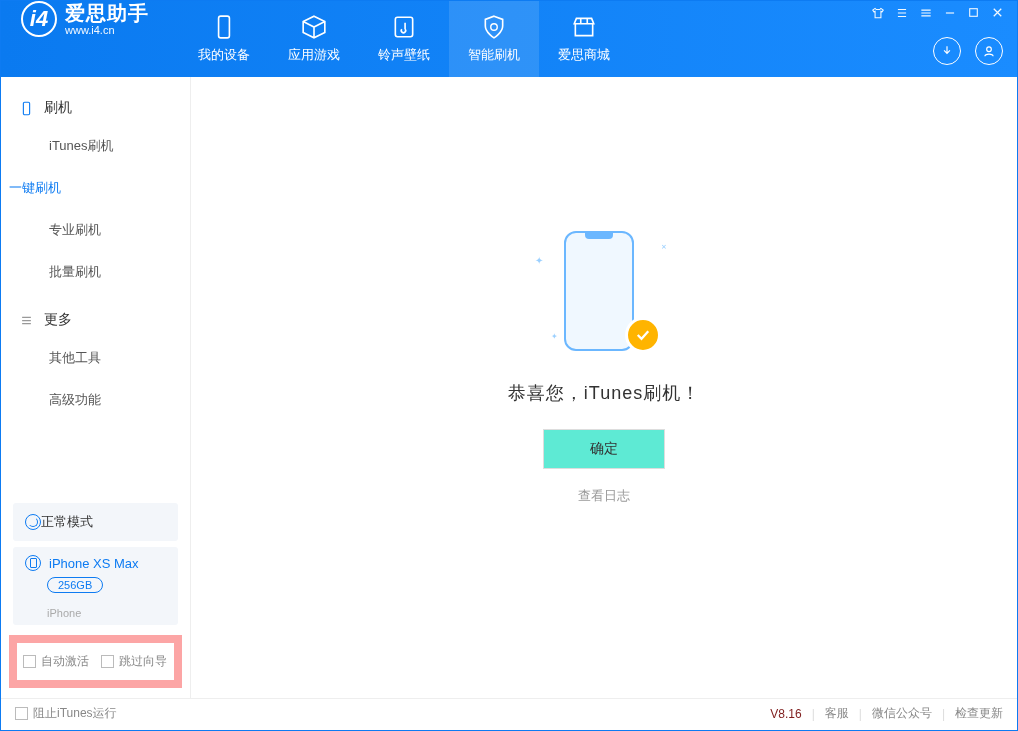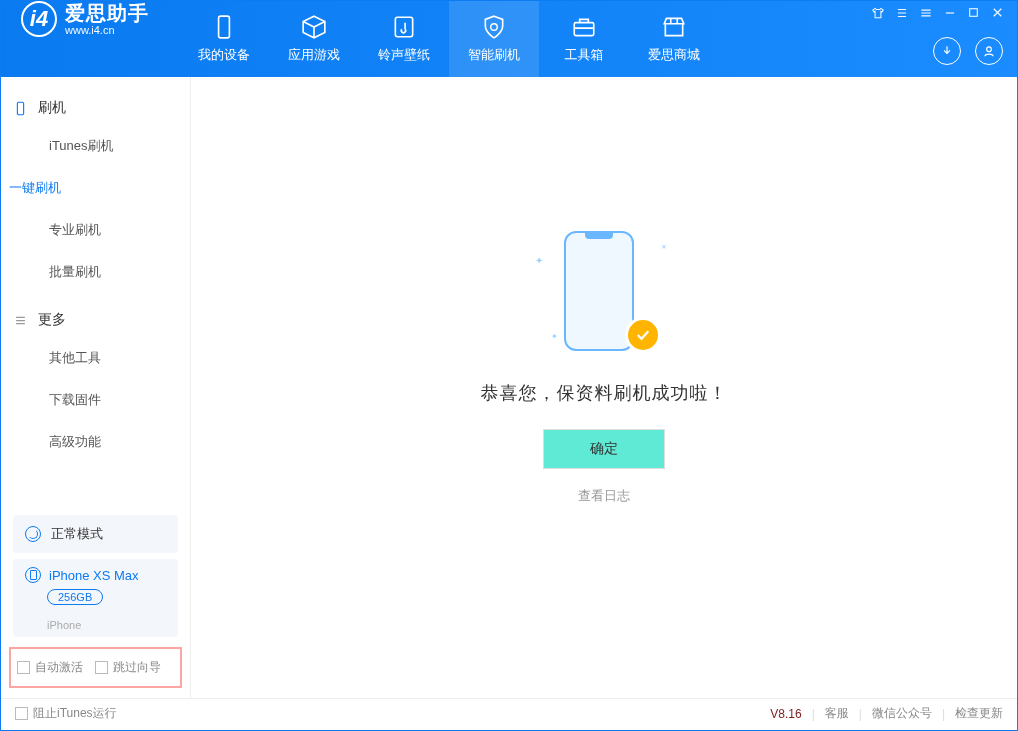--- a/index.html
+++ b/index.html
@@ -18,39 +18,39 @@
 .nav-tab-icon { width: 26px; height: 26px; display: flex; align-items: center; justify-content: center; }
 .nav-tab-icon svg { width: 26px; height: 26px; fill: #fff; stroke: #fff; }
 .win-controls { position: absolute; right: 12px; top: 0px; display: flex; gap: 10px; align-items: center; color: #fff; font-size: 13px; padding-top: 4px; }
 .win-icon { cursor: pointer; opacity: 0.95; }
 .header-circles { position: absolute; right: 14px; bottom: 12px; display: flex; gap: 14px; }
 .circle-btn { width: 28px; height: 28px; border: 1.8px solid #fff; border-radius: 50%; display: flex; align-items: center; justify-content: center; cursor: pointer; color: #fff; }
 
 .body-container { display: flex; height: 621px; }
 .sidebar { width: 190px; border-right: 1px solid #eee; display: flex; flex-direction: column; padding-top: 14px; }
 .side-section { margin-bottom: 10px; }
-.side-section-header { display: flex; align-items: center; gap: 10px; padding: 8px 12px; font-size: 14px; color: #333; font-weight: 500; }
+.side-section-header { display: flex; align-items: center; gap: 10px; padding: 8px 18px; font-size: 14px; color: #333; font-weight: 500; }
 .side-section-header svg { width: 15px; height: 15px; }
 .side-items { }
 .side-item { padding: 12px 18px 12px 48px; font-size: 13px; color: #555; cursor: pointer; }
 .side-item.active { color: #0d7bf2; padding-left: 8px; }
 
 .device-panel { margin-top: auto; padding: 0; }
-.device-block { background: #f3f6fa; margin: 6px 12px; padding: 10px 12px; border-radius: 3px; display: flex; align-items: center; gap: 10px; font-size: 13px; color: #333; }
+.device-block { background: #f3f6fa; margin: 6px 12px; padding: 10px 12px; border-radius: 3px; display: flex; align-items: center; font-size: 13px; color: #333; }
 .device-block-2 { background: #f3f6fa; margin: 0 12px; padding: 8px 12px 6px 12px; border-radius: 3px; }
 .device-name { color: #0d7bf2; font-size: 13px; font-weight: 500; }
 .device-name-row { display:flex; align-items:flex-end; gap:8px; margin-bottom:4px; }
 .capacity-badge { display: inline-block; border: 1px solid #0d7bf2; color: #0d7bf2; border-radius: 10px; font-size: 11px; padding: 1px 10px; margin: 2px 0 12px 22px; }
 .device-type { font-size: 11px; color: #aaa; margin-left: 22px; margin-top: 2px; }
 .round { width: 16px; height: 16px; border: 1.5px solid #0d7bf2; border-radius: 50%; display:inline-flex; align-items:center; justify-content:center; position:relative; }
 .round::before { content:''; width:8px; height:8px; border:1.5px solid #0d7bf2; border-radius:50%; border-top-color:transparent; border-left-color:transparent; }
 .phone-round { width:16px; height:16px; border:1.5px solid #0d7bf2; border-radius:50%; display:inline-flex; align-items:center; justify-content:center; }
 .phone-round::before { content:''; width:5px; height:8px; border:1.5px solid #0d7bf2; border-radius:1px; }
 
-.options-box { border: 2px solid #fca5a5; margin: 10px 8px 10px 8px; padding: 10px 6px; display: flex; gap: 12px; align-items: center; }
+.options-box { border: 8px solid #fca5a5; margin: 10px 8px 10px 8px; padding: 10px 6px; display: flex; gap: 12px; align-items: center; }
 .checkbox { width: 13px; height: 13px; border: 1px solid #bbb; display: inline-block; }
 .opt-label { font-size: 12px; color: #888; display: flex; align-items: center; gap: 5px; }
 
 .main-content { flex: 1; position: relative; display: flex; flex-direction: column; align-items: center; justify-content: center; }
 .illustration { width: 150px; height: 140px; position: relative; margin-bottom: 20px; margin-top: -50px; }
 .phone-shape { position: absolute; left: 35px; top: 10px; width: 70px; height: 120px; border: 2.5px solid #6bb7ff; border-radius: 12px; background: #f0f8ff; }
 .phone-notch { position:absolute; top:0; left:50%; transform:translateX(-50%); width:28px; height:6px; background:#6bb7ff; border-radius: 0 0 4px 4px; }
 .check-circle { position: absolute; right: 18px; bottom: 8px; width: 36px; height: 36px; background: #ffb400; border-radius: 50%; display: flex; align-items: center; justify-content: center; border:3px solid #fff; }
 .check-circle svg { width: 18px; height: 18px; stroke: #fff; fill: none; stroke-width: 3; }
 .sparkle { position: absolute; color: #9bd0ff; font-size: 10px; }
@@ -109,29 +109,20 @@
           <svg viewBox="0 0 24 24">
             <path d="M12 2 L20 5 L20 11 C20 17 12 22 12 22 C12 22 4 17 4 11 L4 5 Z" fill="none" stroke-width="1.5"></path>
             <path d="M9 12 a3 3 0 1 1 6 0 a3 3 0 1 1 -6 0" fill="none" stroke-width="1.3"></path>
           </svg>
         </span>
       <span>智能刷机</span>
     </div>
     <div class="nav-tab">
       <span class="nav-tab-icon">
           <svg viewBox="0 0 24 24">
-            <rect x="3" y="8" width="18" height="12" rx="1.5" fill="none" stroke-width="1.5"></rect>
-            <path d="M8 8 L8 5 L16 5 L16 8 M3 13 L21 13" fill="none" stroke-width="1.5"></path>
-          </svg>
-        </span>
-      <span>工具箱</span>
-    </div>
-    <div class="nav-tab">
-      <span class="nav-tab-icon">
-          <svg viewBox="0 0 24 24">
             <path d="M4 9 L20 9 L20 20 L4 20 Z M3 9 L21 9 L19 4 L5 4 Z M9 4 L9 9 M15 4 L15 9" fill="none" stroke-width="1.5"></path>
           </svg>
         </span>
       <span>爱思商城</span>
     </div>
   </div>
   <div class="win-controls">
     <span class="win-icon"><svg width="14" height="14" viewBox="0 0 24 24" fill="none" stroke="#fff" stroke-width="1.8">
           <path d="M7 4 L3 7 L5 10 L7 9 L7 20 L17 20 L17 9 L19 10 L21 7 L17 4 L15 6 L9 6 Z"></path>
         </svg></span>
@@ -184,21 +175,20 @@
     </div>
     <div class="side-section">
       <div class="side-section-header">
         <svg viewBox="0 0 24 24" fill="none" stroke="#999" stroke-width="2">
             <path d="M5 7 L19 7 M5 12 L19 12 M5 17 L19 17"></path>
           </svg>
         <span>更多</span>
       </div>
       <div class="side-items">
         <div class="side-item">其他工具</div>
-        <div class="side-item">下载固件</div>
         <div class="side-item">高级功能</div>
       </div>
     </div>
 
     <div class="device-panel">
       <div class="device-block">
         <span class="round"></span>
         <span>正常模式</span>
       </div>
       <div class="device-block-2">
@@ -229,21 +219,21 @@
       <div class="sparkle sp3">✦</div>
       <div class="phone-shape">
           <div class="phone-notch"></div>
         </div>
       <div class="check-circle">
           <svg viewBox="0 0 24 24">
             <path d="M5 12 L10 17 L19 7"></path>
           </svg>
         </div>
     </div>
-    <div class="success-text">恭喜您，保资料刷机成功啦！</div>
+    <div class="success-text">恭喜您，iTunes刷机！</div>
     <button class="confirm-btn">确定</button>
     <a class="log-link">查看日志</a>
   </div>
 </div>
 
 <div class="status-bar">
   <div class="status-left">
     <label class="opt-label">
         <span class="checkbox"></span>
         <span>阻止iTunes运行</span>

